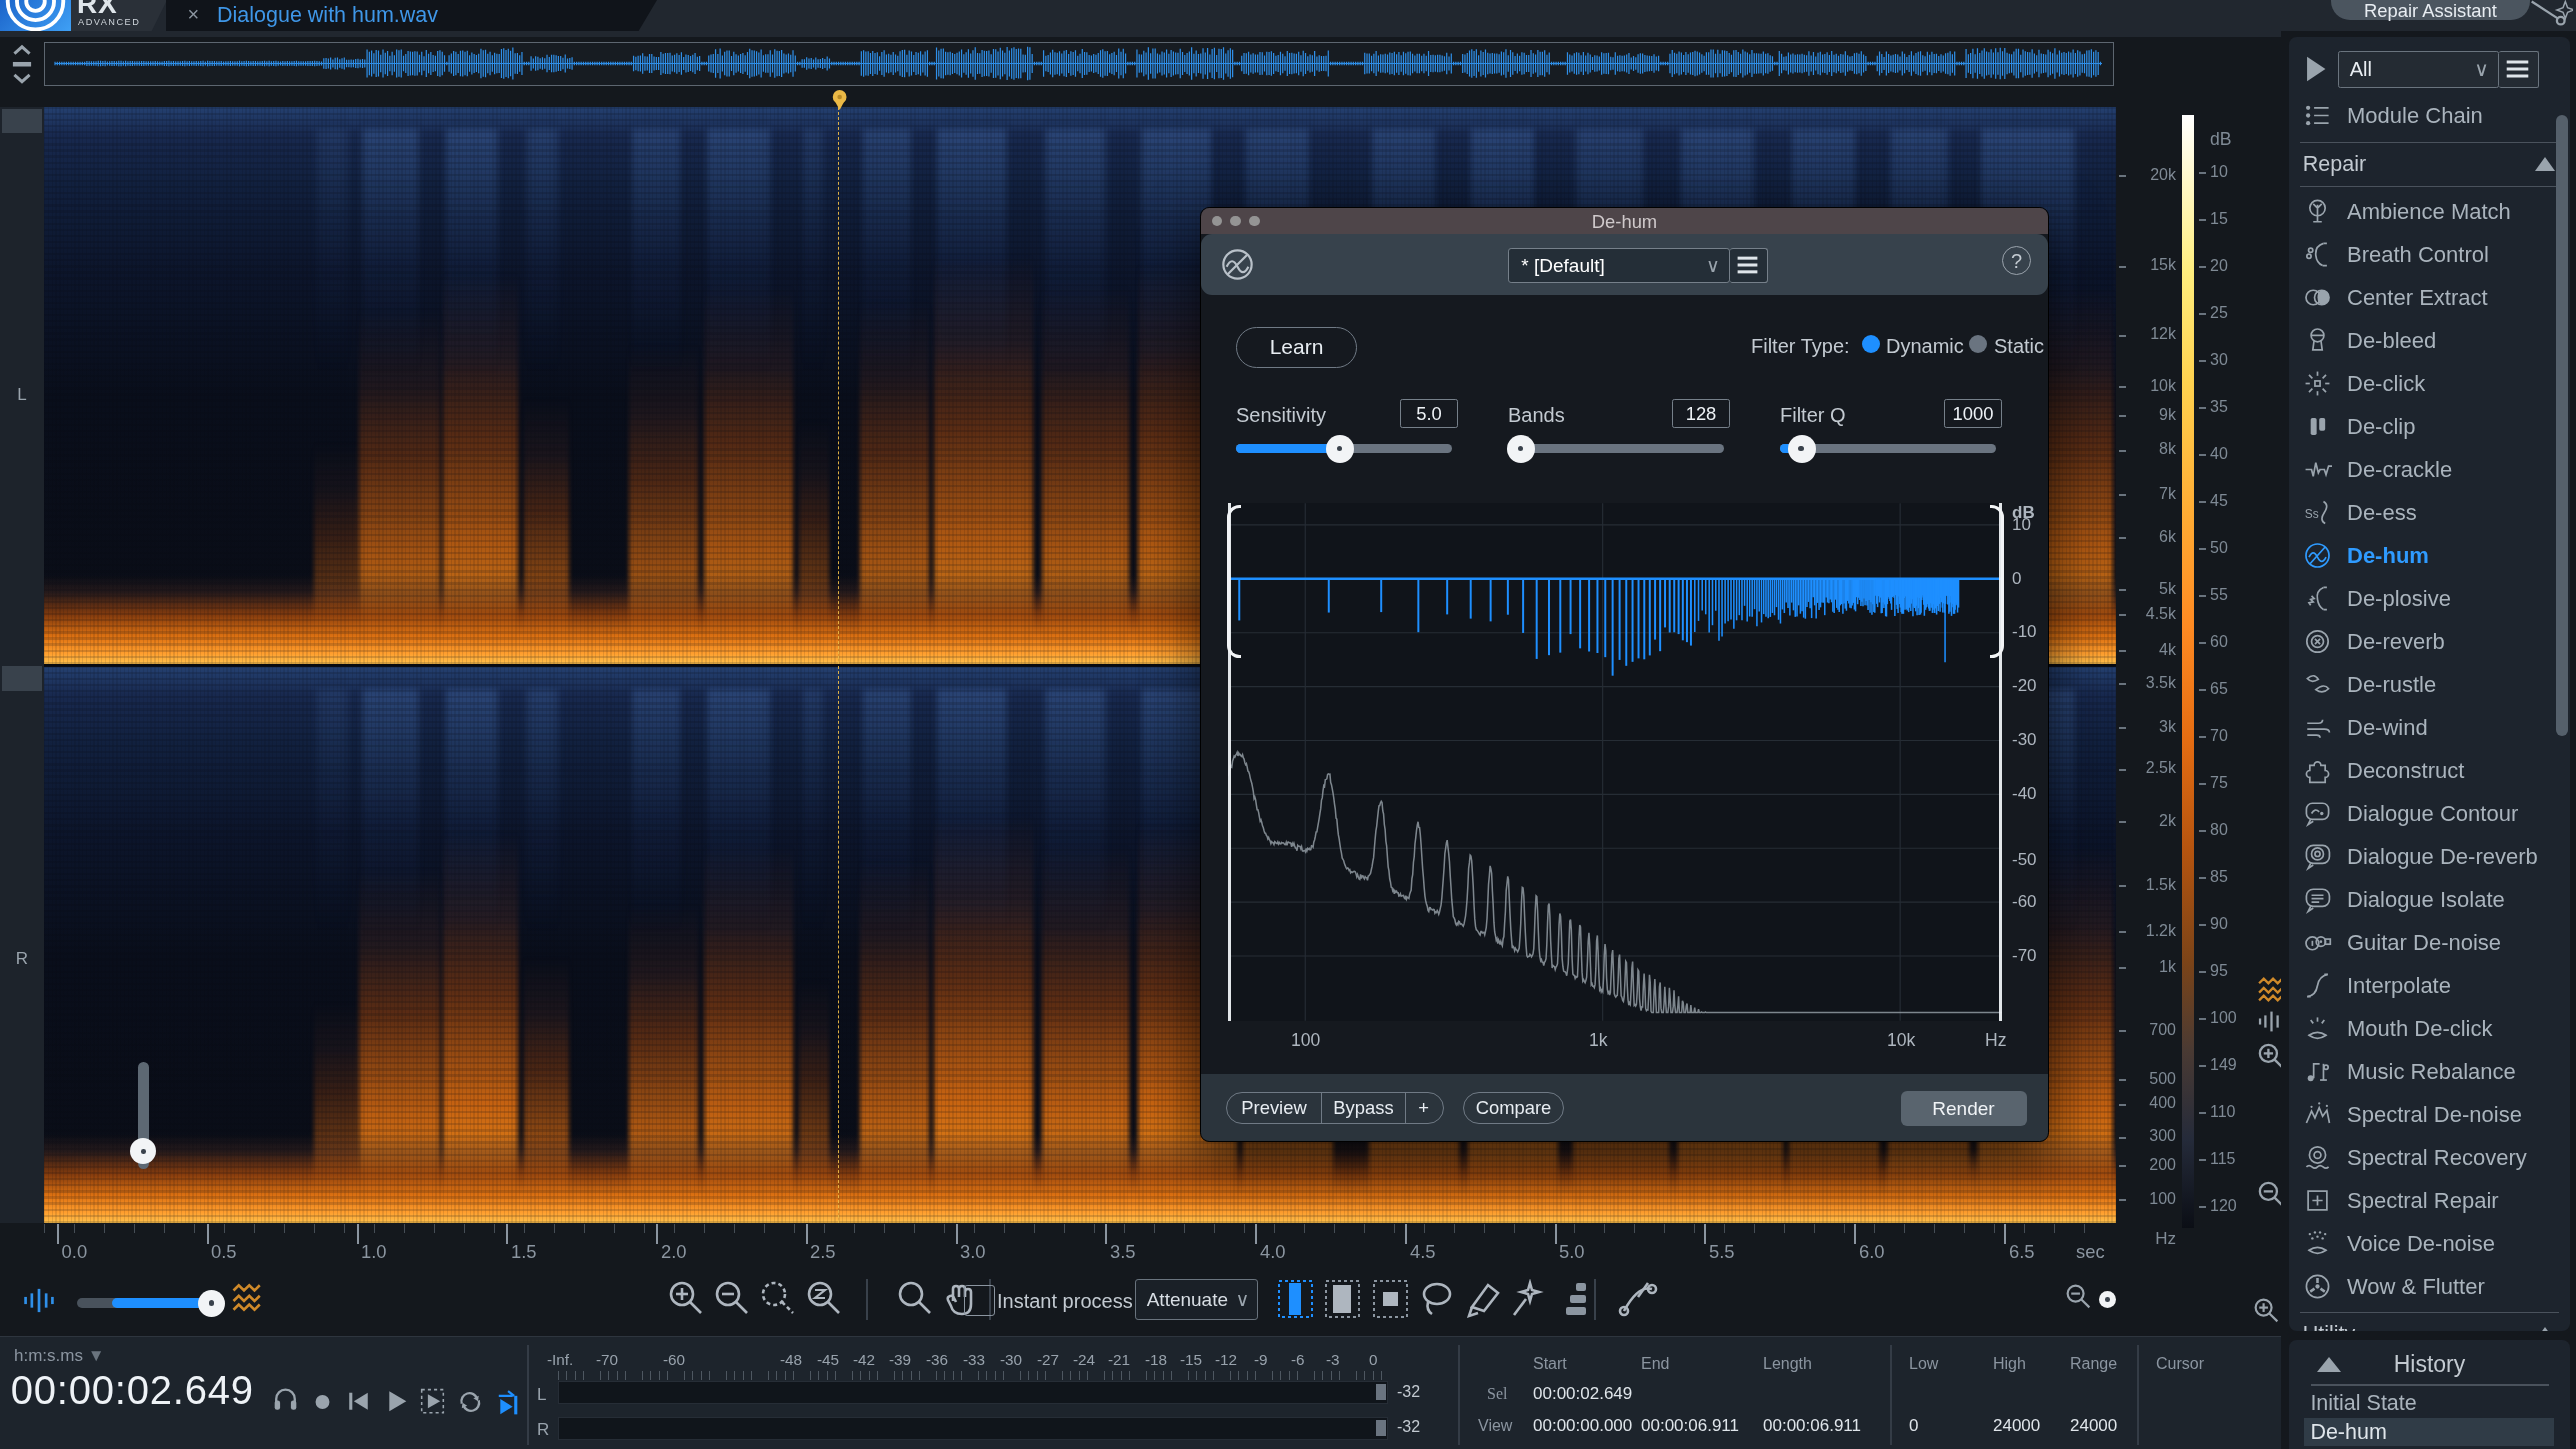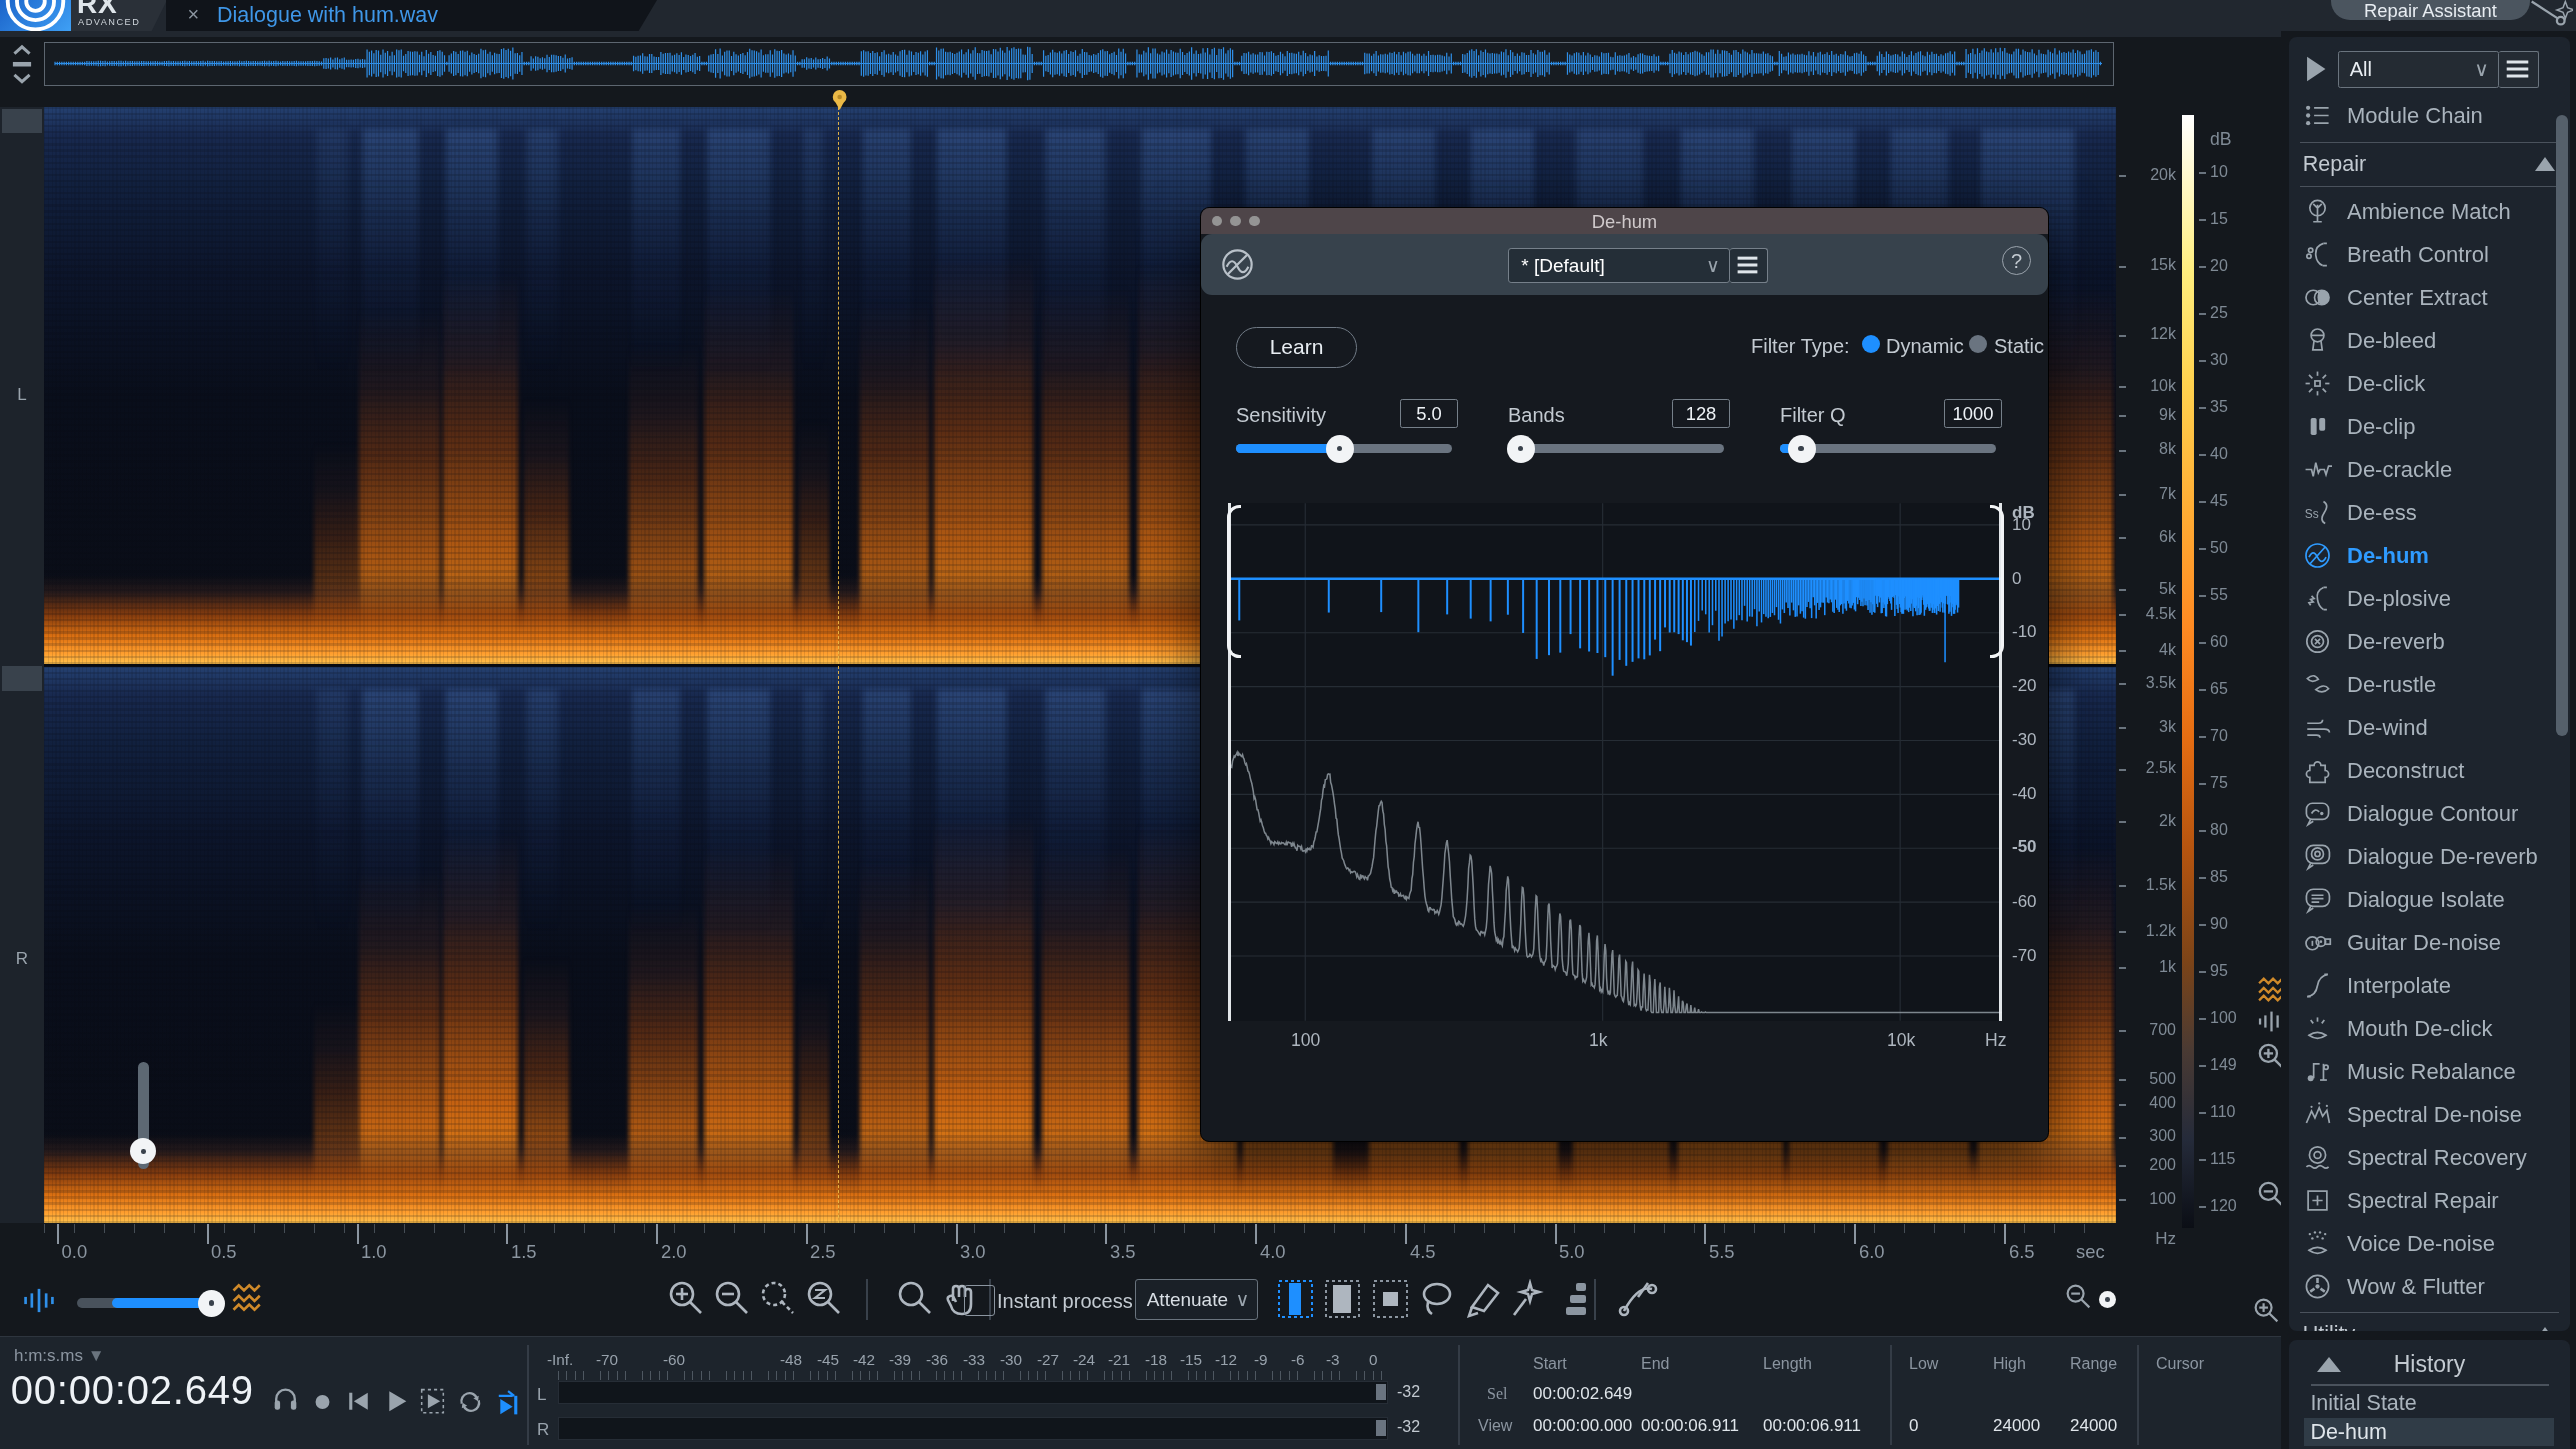--- a/index.html
+++ b/index.html
@@ -1409,28 +1409,37 @@
       <div class="bracket l"></div>
       <div class="bracket r"></div>
       <div id="gy-host">
           <div class="gylab" style="top:0.05px;font-weight:bold;">dB</div>
           <div class="gylab" style="top:11.6px;">10</div>
           <div class="gylab" style="top:66px;">0</div>
           <div class="gylab" style="top:119px;">-10</div>
           <div class="gylab" style="top:173px;">-20</div>
           <div class="gylab" style="top:227px;">-30</div>
           <div class="gylab" style="top:281px;">-40</div>
-          <div class="gylab" style="top:334px;font-weight:bold;">-50</div>
+          <div class="gylab" style="top:347px;">-50</div>
           <div class="gylab" style="top:389px;">-60</div>
           <div class="gylab" style="top:443px;">-70</div>
         </div>
       <div id="gx-host">
           <div class="gxlab" style="left:63px;">100</div>
           <div class="gxlab" style="left:361px;">1k</div>
           <div class="gxlab" style="left:659px;">10k</div>
           <div class="gxlab" style="left:757px;">Hz</div>
         </div>
     </div>
 
+    <div id="dlg-footer">
+      <div id="grp">
+        <div style="width:94px;border-radius:14.6px 0 0 14.6px;">Preview</div>
+        <div style="width:83px;">Bypass</div>
+        <div style="width:35px;border-radius:0 14.6px 14.6px 0;">+</div>
+      </div>
+      <div class="fbtn" style="left:262px;width:101px;border-radius:16px;">Compare</div>
+      <div id="renderbtn">Render</div>
+    </div>
   </div>
 
 </div>
 
 
 </body></html>

